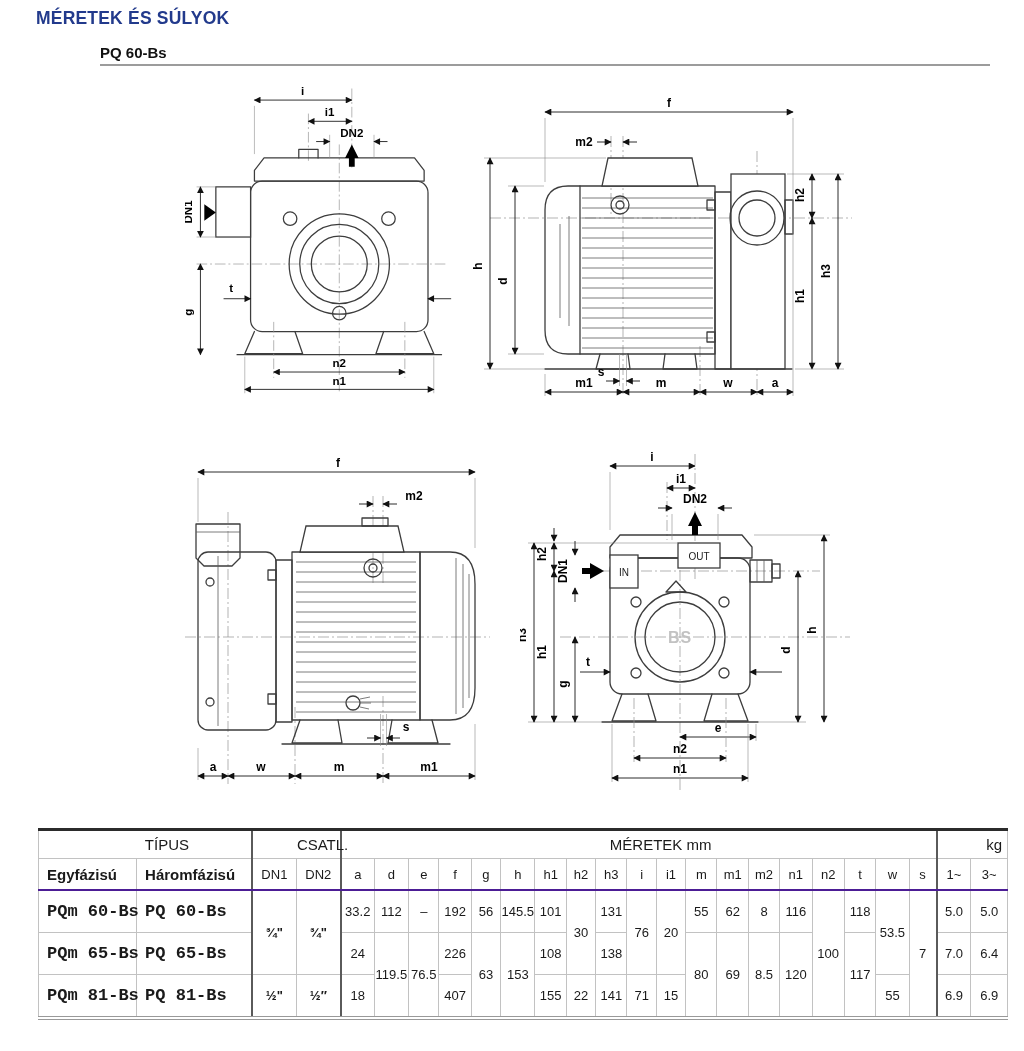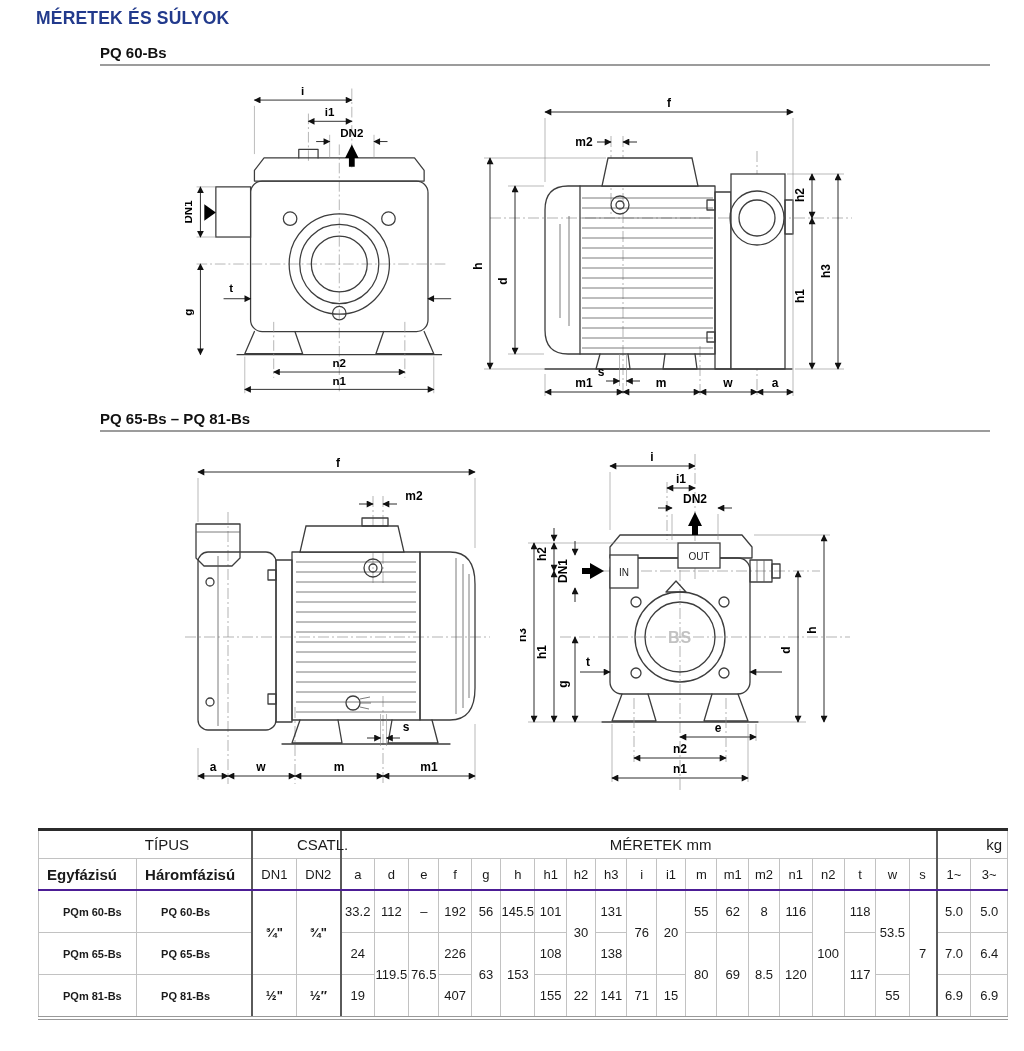--- a/index.html
+++ b/index.html
@@ -24,21 +24,21 @@
   
   #spec{position:absolute;left:38px;top:828px;width:970px;border-collapse:collapse;
         table-layout:fixed;border-top:3px solid #2b2b2b;border-bottom:4px double #999;
         border-left:1px solid #b9b9b9;border-right:1px solid #b9b9b9;}
   #spec th,#spec td{border:1px solid #c2c2c2;padding:0;text-align:center;
         font-size:13px;font-weight:normal;white-space:nowrap;overflow:visible;}
   #spec tr.grp th{height:27px;font-size:15px;padding-left:44px;}
   #spec tr.sub th{height:30px;border-bottom:2px solid #4c1d95;}
   #spec tr.sub th.ph{font-size:15px;font-weight:bold;text-align:left;padding-left:8px;}
   #spec td{height:41px;}
-  #spec td.model{font-size:11px;font-weight:bold;text-align:left;padding-left:24px;}
+  #spec td.model{font-size:17px;font-weight:bold;text-align:left;padding-left:8px;font-family:Liberation Mono, monospace;}
   #spec .vd{border-left:2px solid #5a5a5a;}
   #spec td.dn{font-weight:bold;}
 </style>
 </head>
 <body>
 
 <div id="page">
 
   <div class="page-title">MÉRETEK ÉS SÚLYOK</div>
 
@@ -180,23 +180,20 @@
     <line class="dim" x1="85" y1="296" x2="163" y2="296" marker-start="url(#mB)" marker-end="url(#mB)"></line>
     <text class="dt" x="124" y="291">m1</text>
     <line class="dim" x1="163" y1="296" x2="240" y2="296" marker-start="url(#mB)" marker-end="url(#mB)"></line>
     <text class="dt" x="201" y="291">m</text>
     <line class="dim" x1="240" y1="296" x2="297" y2="296" marker-start="url(#mB)" marker-end="url(#mB)"></line>
     <text class="dt" x="268" y="291">w</text>
     <line class="dim" x1="297" y1="296" x2="333" y2="296" marker-start="url(#mB)" marker-end="url(#mB)"></line>
     <text class="dt" x="315" y="291">a</text>
   </svg>
 
-  <div class="sec-head" style="top:410px">
-    <span>PQ 65-Bs – PQ 81-Bs</span>
-  </div>
 
   <svg class="draw" style="left:170px;top:452px;width:335px;height:340px" viewBox="0 0 335 340">
     <defs>
         <marker id="mC" viewBox="0 0 10 10" refX="9" refY="5" markerWidth="9" markerHeight="7" orient="auto-start-reverse" markerUnits="userSpaceOnUse">
           <path d="M0,0 L10,5 L0,10 Z" fill="#111"></path>
         </marker>
       </defs>
     <line class="cl" x1="15" y1="185" x2="320" y2="185"></line>
     <line class="cl" x1="58" y1="60" x2="58" y2="332"></line>
     <line class="cl" x1="203" y1="44" x2="203" y2="132"></line>
@@ -458,21 +455,21 @@
       <td rowspan="2">120</td>
       <td rowspan="2">117</td>
       <td class="vd">7.0</td>
       <td>6.4</td>
     </tr>
     <tr>
       <td class="model">PQm 81-Bs</td>
       <td class="model">PQ 81-Bs</td>
       <td class="vd dn">½"</td>
       <td class="dn">½″</td>
-      <td class="vd">19</td>
+      <td class="vd">18</td>
       <td>407</td>
       <td>155</td>
       <td>22</td>
       <td>141</td>
       <td>71</td>
       <td>15</td>
       <td>55</td>
       <td class="vd">6.9</td>
       <td>6.9</td>
     </tr>

